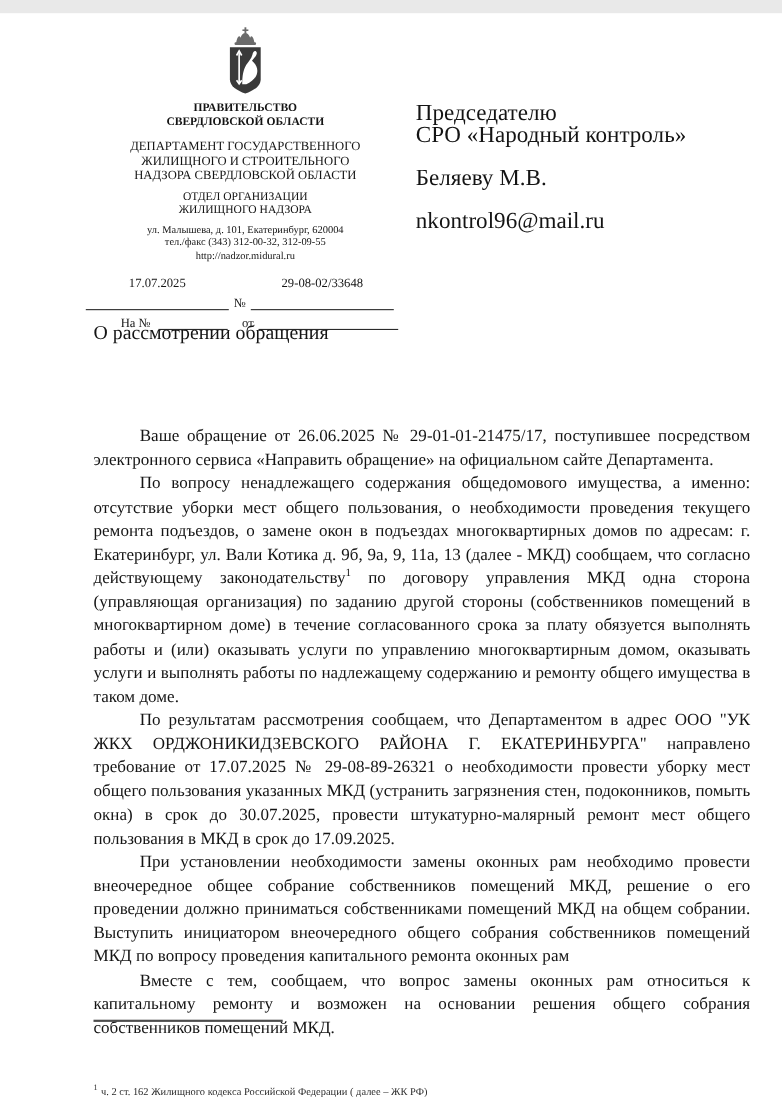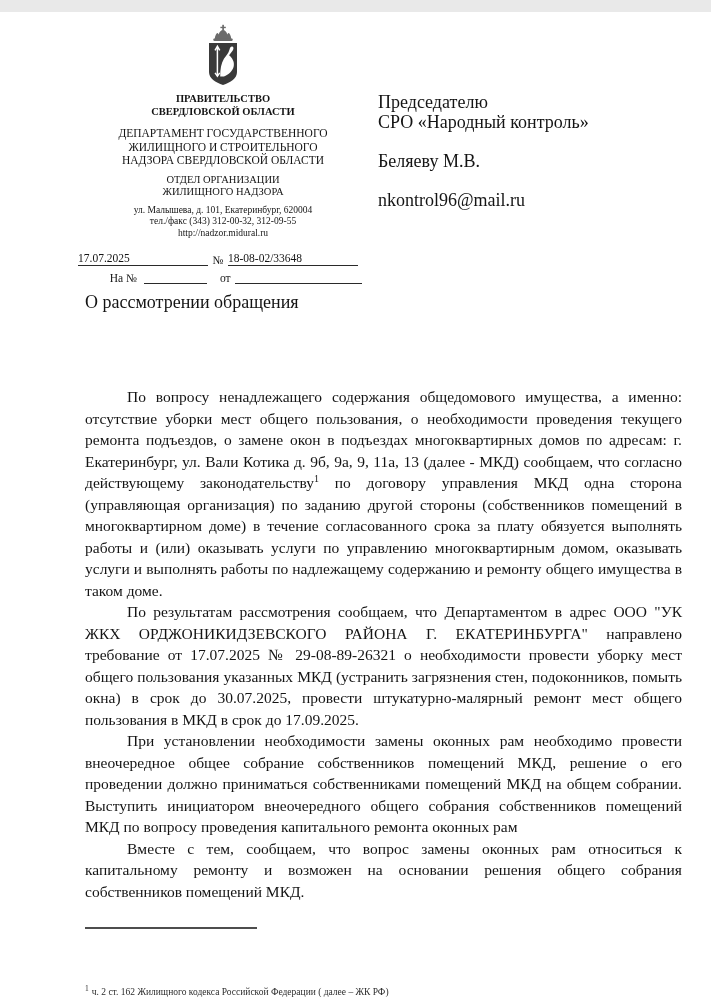--- a/index.html
+++ b/index.html
@@ -13,32 +13,32 @@
   .letterhead { position:absolute; left:85px; top:12px; width:276px; text-align:center; }
   .emblem { height:66px; }
   .emblem svg { display:block; margin:0 auto; }
   .lh-gov   { margin-top:3px;  font-weight:bold; font-size:10.5px; line-height:12.5px; white-space:pre-line; }
   .lh-dept  { margin-top:9px;  font-weight:normal; font-size:11.5px; line-height:13.5px; white-space:pre-line; }
   .lh-div   { margin-top:6px;  font-weight:normal; font-size:10.5px; line-height:12px;   white-space:pre-line; }
   .lh-contact { margin-top:7px; font-size:9.5px; line-height:11.8px; }
   
   .ref-block { margin-left:-7px; margin-top:12px; width:288px; font-size:11.5px; text-align:left; }
   .ref-row1 { display:flex; align-items:flex-end; }
-  .ref-row1 .u { border-bottom:1px solid #2a2a2a; text-align:left; padding-bottom:1px; }
+  .ref-row1 .u { border-bottom:1px solid #2a2a2a; text-align:center; padding-bottom:17px; }
   .ref-date { width:130px; }
   .ref-nosym { width:20px; text-align:center; }
   .ref-num { width:130px; }
   .ref-row2 { display:flex; align-items:flex-end; margin-top:3px; height:15px; }
   .ref-row2 .lbl1 { padding-left:7px; width:52px;text-align:right; }
   .ref-row2 .lbl2 { margin-left:13px; width:15px; text-align:left; }
   .blank { border-bottom:1px solid #2a2a2a; height:13px; }
   .b1 { width:63px; margin-left:7px; }
   .b2 { width:127px; }
   
-  .addressee { position:absolute; left:378px; top:81px; width:300px; font-size:18px; line-height:19.5px; }
+  .addressee { position:absolute; left:378px; top:81px; width:300px; font-size:21px; line-height:19.5px; }
   .addr-gap { height:19.5px; }
   
   .subject  { position:absolute; left:85px; top:280px; font-size:18px;text-align:center; }
   .greeting { position:absolute; left:85px; top:338px; width:597px; text-align:center; font-size:15.5px; }
   .body-text { position:absolute; left:85px; top:374px; width:597px;
                font-size:15.5px; line-height:21.5px; text-align:justify; }
   .body-text p { margin:0; text-indent:42px; }
   .body-text sup { font-size:10px; line-height:0; }
   
   .footnote-rule { position:absolute; left:85px; top:915px; width:172px; height:2px; background:#4d4d4d; }
@@ -79,21 +79,21 @@
     <div class="lh-contact">
       <div>ул. Малышева, д. 101, Екатеринбург, 620004</div>
       <div>тел./факс (343) 312-00-32, 312-09-55</div>
       <div>http://nadzor.midural.ru</div>
     </div>
 
     <div class="ref-block">
       <div class="ref-row1">
         <span class="u ref-date">17.07.2025</span>
         <span class="ref-nosym">№</span>
-        <span class="u ref-num">18-08-02/33648</span>
+        <span class="u ref-num">29-08-02/33648</span>
       </div>
       <div class="ref-row2">
         <span class="lbl1">На №</span>
         <span class="blank b1"></span>
         <span class="lbl2">от</span>
         <span class="blank b2"></span>
       </div>
     </div>
   </div>
 
@@ -102,20 +102,21 @@
     <div>СРО «Народный контроль»</div>
     <div class="addr-gap"></div>
     <div>Беляеву М.В.</div>
     <div class="addr-gap"></div>
     <div>nkontrol96@mail.ru</div>
   </div>
 
   <div class="subject">О рассмотрении обращения</div>
 
   <div class="body-text">
+    <p>Ваше обращение от 26.06.2025 № 29-01-01-21475/17, поступившее посредством электронного сервиса «Направить обращение» на официальном сайте Департамента.</p>
     <p><span>По вопросу ненадлежащего содержания общедомового имущества, а именно: отсутствие уборки мест общего пользования, о необходимости проведения текущего ремонта подъездов, о замене окон в подъездах многоквартирных домов по адресам: г. Екатеринбург, ул. Вали Котика д. 9б, 9а, 9, 11а, 13 (далее - МКД) сообщаем, что согласно действующему законодательству</span><sup>1</sup><span> по договору управления МКД одна сторона (управляющая организация) по заданию другой стороны (собственников помещений в многоквартирном доме) в течение согласованного срока за плату обязуется выполнять работы и (или) оказывать услуги по управлению многоквартирным домом, оказывать услуги и выполнять работы по надлежащему содержанию и ремонту общего имущества в таком доме.</span></p>
     <p>По результатам рассмотрения сообщаем, что Департаментом в адрес ООО "УК ЖКХ ОРДЖОНИКИДЗЕВСКОГО РАЙОНА Г. ЕКАТЕРИНБУРГА" направлено требование от 17.07.2025 № 29-08-89-26321 о необходимости провести уборку мест общего пользования указанных МКД (устранить загрязнения стен, подоконников, помыть окна) в срок до 30.07.2025, провести штукатурно-малярный ремонт мест общего пользования в МКД в срок до 17.09.2025.</p>
     <p>При установлении необходимости замены оконных рам необходимо провести внеочередное общее собрание собственников помещений МКД, решение о его проведении должно приниматься собственниками помещений МКД на общем собрании. Выступить инициатором внеочередного общего собрания собственников помещений МКД по вопросу проведения капитального ремонта оконных рам</p>
     <p>Вместе с тем, сообщаем, что вопрос замены оконных рам относиться к капитальному ремонту и возможен на основании решения общего собрания собственников помещений МКД.</p>
   </div>
 
   <div class="footnote-rule"></div>
   <div class="footnote">
     <sup>1</sup><span>ч. 2 ст. 162 Жилищного кодекса Российской Федерации ( далее – ЖК РФ)</span>
   </div>

